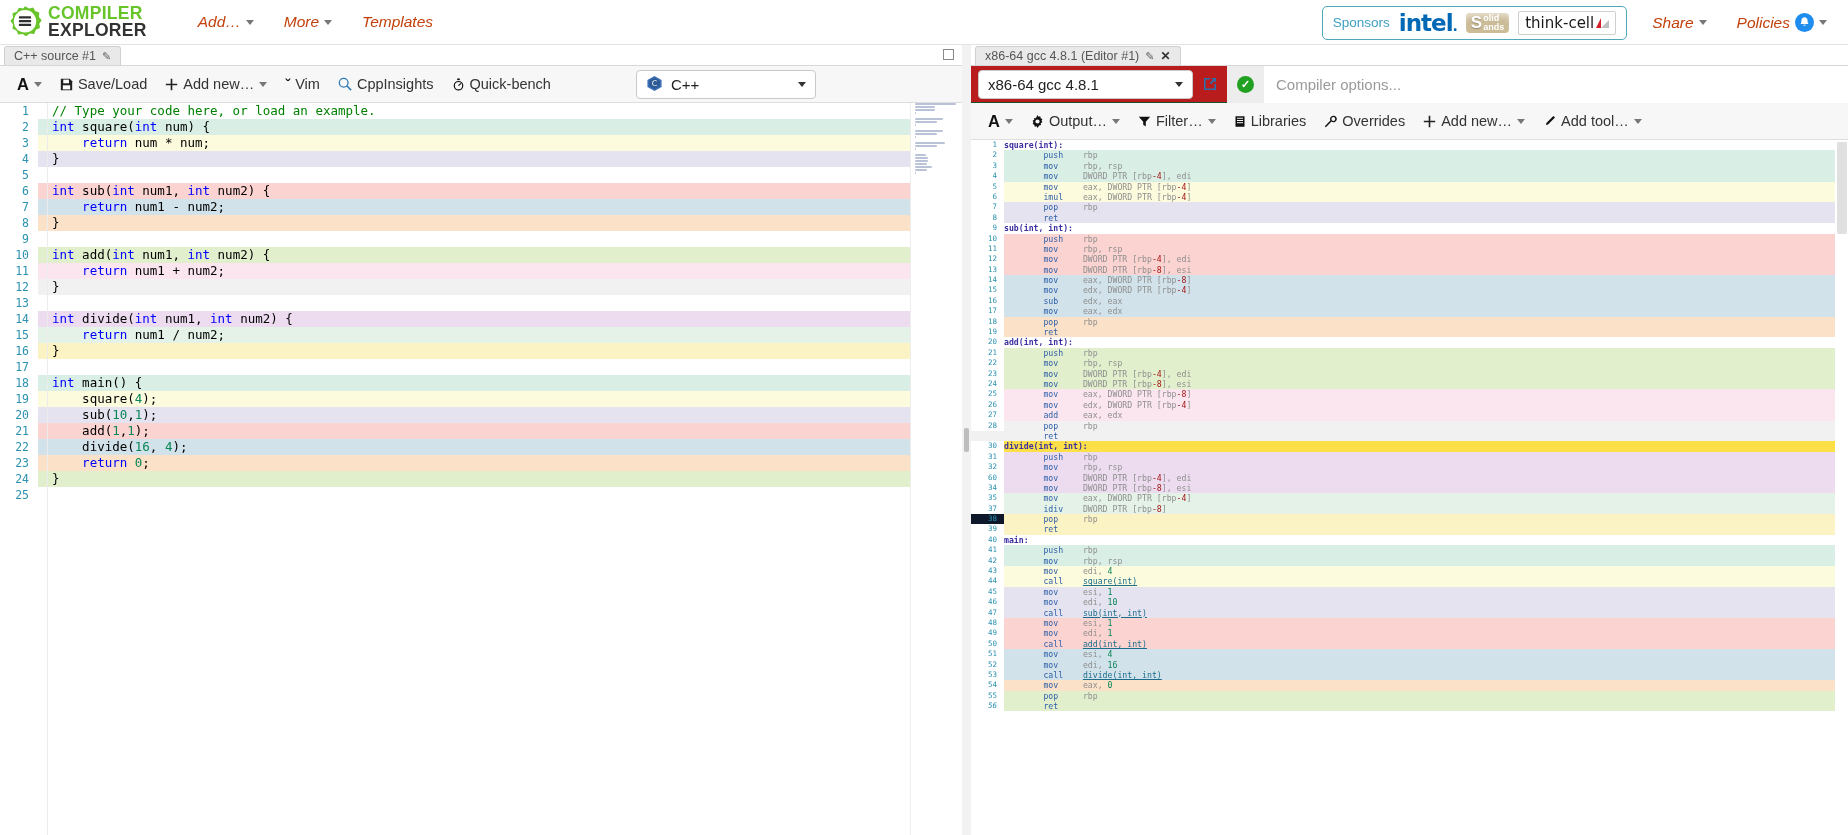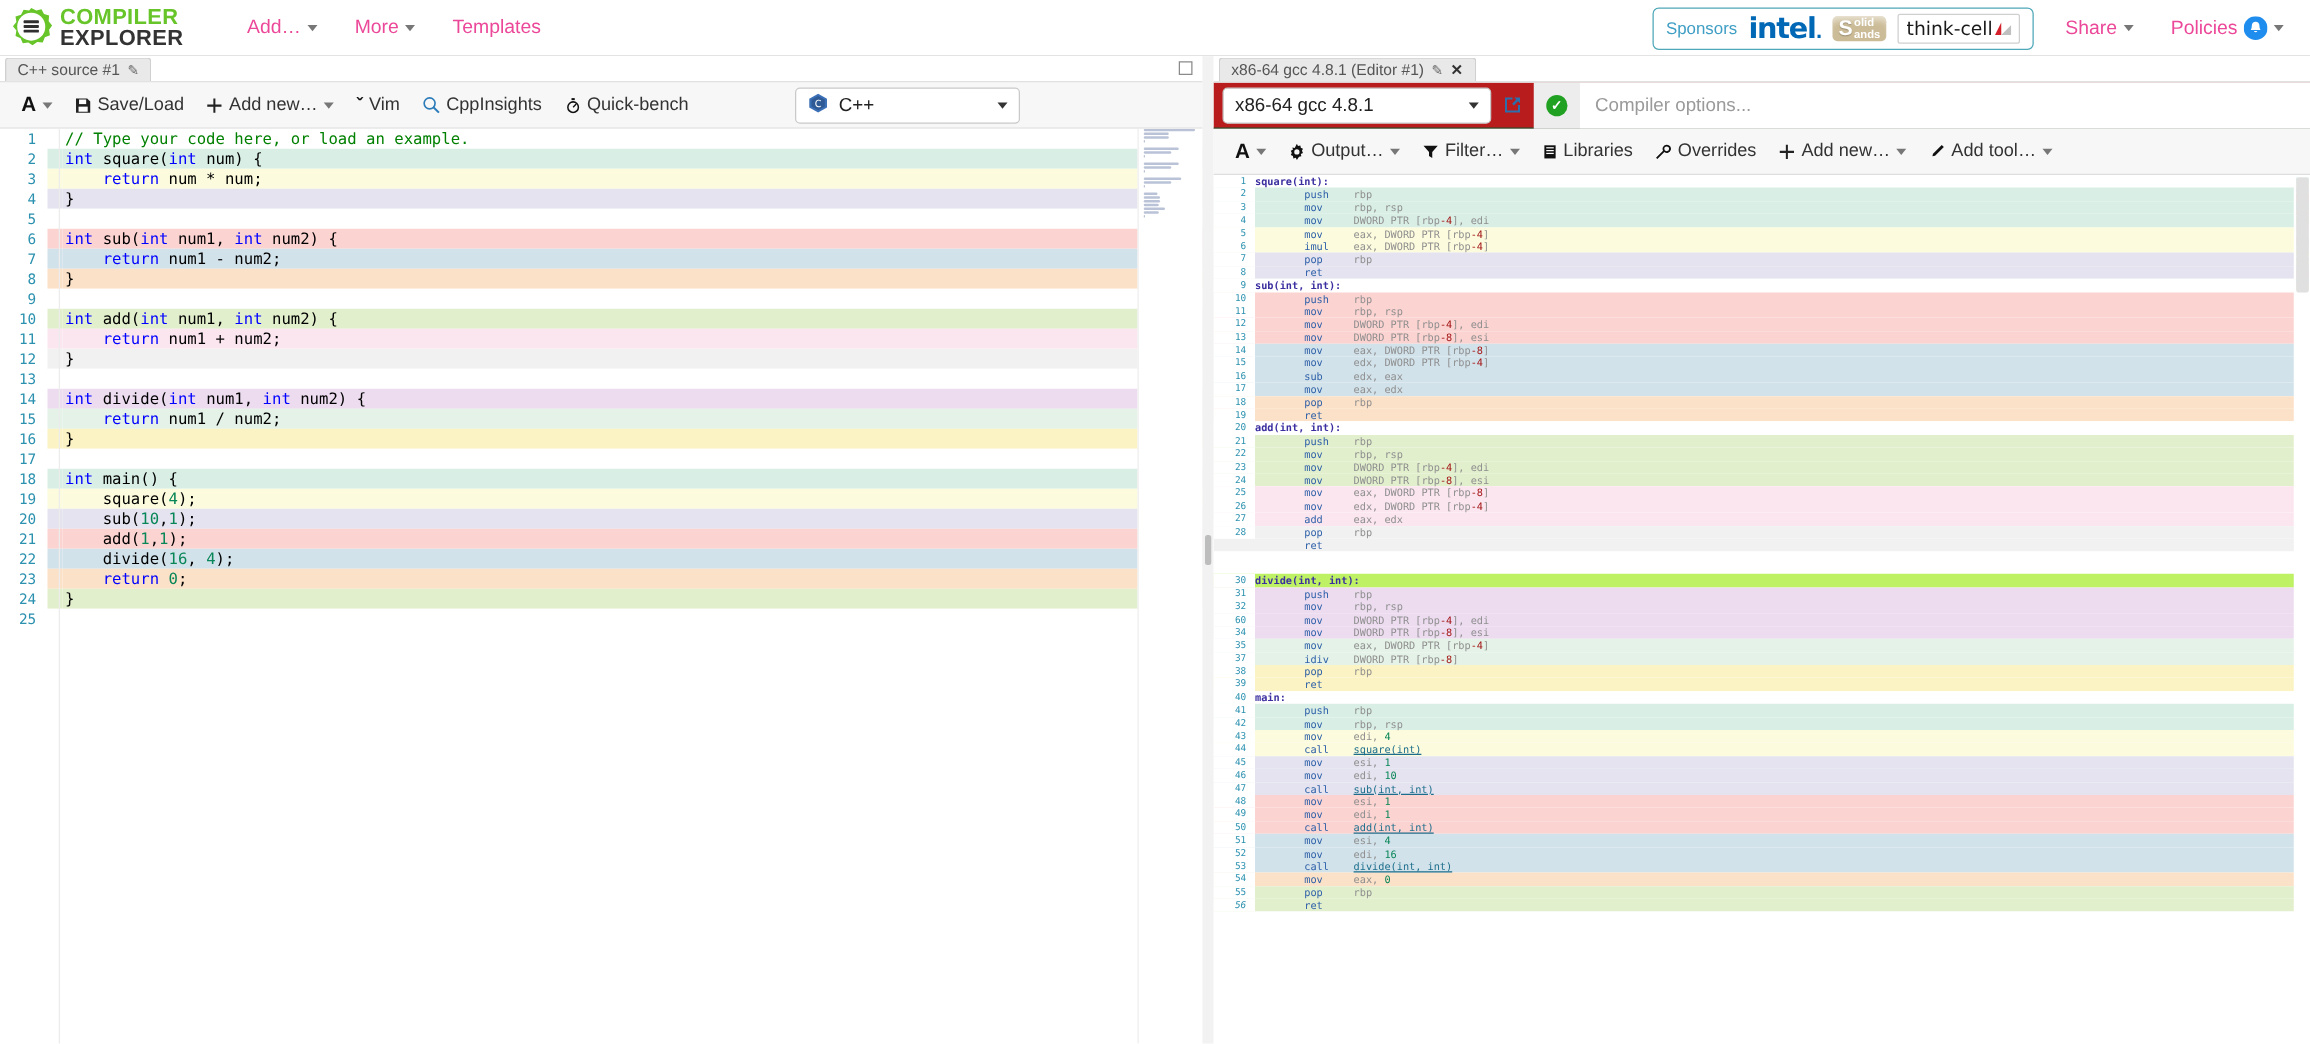--- a/index.html
+++ b/index.html
@@ -22,23 +22,24 @@
     position: relative;
   }
   #brand { display: flex; align-items: center; padding-left: 8px; gap: 6px; }
   #brand-logo { width: 34px; height: 34px; flex: none; }
   .brand-text { display: flex; flex-direction: column; line-height: 0.98; }
   .brand-line1 { color: #67c52a; font-size: 17.5px; font-weight: bold; letter-spacing: 0.3px; }
   .brand-line2 { color: #333333; font-size: 17.5px; font-weight: bold; letter-spacing: 0.3px; }
 
   .nav-links { display: flex; align-items: center; margin-left: 36px; gap: 0px; }
   .nav-item {
-    color: #ec4899; font-size: 15.5px; padding: 10px 15px;
+    color: #c2410c; font-size: 15.5px; padding: 10px 15px;
     cursor: pointer; display: flex; align-items: center; gap: 5px;
     white-space: nowrap;
+    font-style: italic;
   }
   .caret {
     width: 0; height: 0; display: inline-block;
     border-left: 4px solid transparent; border-right: 4px solid transparent;
     border-top: 5px solid #777777;
   }
 
   #nav-right {
     position: absolute; right: 6px; top: 0; height: 45px;
     display: flex; align-items: center; gap: 0px;
@@ -720,21 +721,21 @@
             <div class="asm-body">        <span class="mn">add</span>     <span class="reg">eax, edx</span></div>
           </div>
           <div class="asm-line" style="background: rgb(241, 241, 241);">
             <div class="asm-gutter" style="background: rgb(255, 255, 255);">28</div>
             <div class="asm-body">        <span class="mn">pop</span>     <span class="reg">rbp</span></div>
           </div>
           <div class="asm-line" style="background: rgb(241, 241, 241);">
             <div class="asm-gutter" style="background: #fef9c3; margin-top: 48px;">29</div>
             <div class="asm-body">        <span class="mn">ret</span></div>
           </div>
-          <div class="asm-line" style="background: #bef264; margin-top: 18px;">
+          <div class="asm-line" style="background: #fde047;">
             <div class="asm-gutter" style="background: rgb(255, 255, 255);">30</div>
             <div class="asm-body"><span class="lbl">divide(int, int):</span></div>
           </div>
           <div class="asm-line" style="background: rgb(237, 220, 240);">
             <div class="asm-gutter" style="background: rgb(255, 255, 255);">31</div>
             <div class="asm-body">        <span class="mn">push</span>    <span class="reg">rbp</span></div>
           </div>
           <div class="asm-line" style="background: rgb(237, 220, 240);">
             <div class="asm-gutter" style="background: rgb(255, 255, 255);">32</div>
             <div class="asm-body">        <span class="mn">mov</span>     <span class="reg">rbp, rsp</span></div>
@@ -749,21 +750,21 @@
           </div>
           <div class="asm-line" style="background: rgb(228, 242, 231);">
             <div class="asm-gutter" style="background: rgb(255, 255, 255);">35</div>
             <div class="asm-body">        <span class="mn">mov</span>     <span class="reg">eax, DWORD PTR [rbp<span class="brk">-4</span>]</span></div>
           </div>
           <div class="asm-line" style="background: rgb(228, 242, 231);">
             <div class="asm-gutter" style="background: rgb(255, 255, 255);">37</div>
             <div class="asm-body">        <span class="mn">idiv</span>    <span class="reg">DWORD PTR [rbp<span class="brk">-8</span>]</span></div>
           </div>
           <div class="asm-line" style="background: rgb(252, 243, 196);">
-            <div class="asm-gutter" style="background: #ffffff;">38</div>
+            <div class="asm-gutter" style="background: #0f172a;">38</div>
             <div class="asm-body">        <span class="mn">pop</span>     <span class="reg">rbp</span></div>
           </div>
           <div class="asm-line" style="background: rgb(252, 243, 196);">
             <div class="asm-gutter" style="background: rgb(255, 255, 255);">39</div>
             <div class="asm-body">        <span class="mn">ret</span></div>
           </div>
           <div class="asm-line" style="background: rgb(255, 255, 255);">
             <div class="asm-gutter" style="background: rgb(255, 255, 255);">40</div>
             <div class="asm-body"><span class="lbl">main:</span></div>
           </div>

